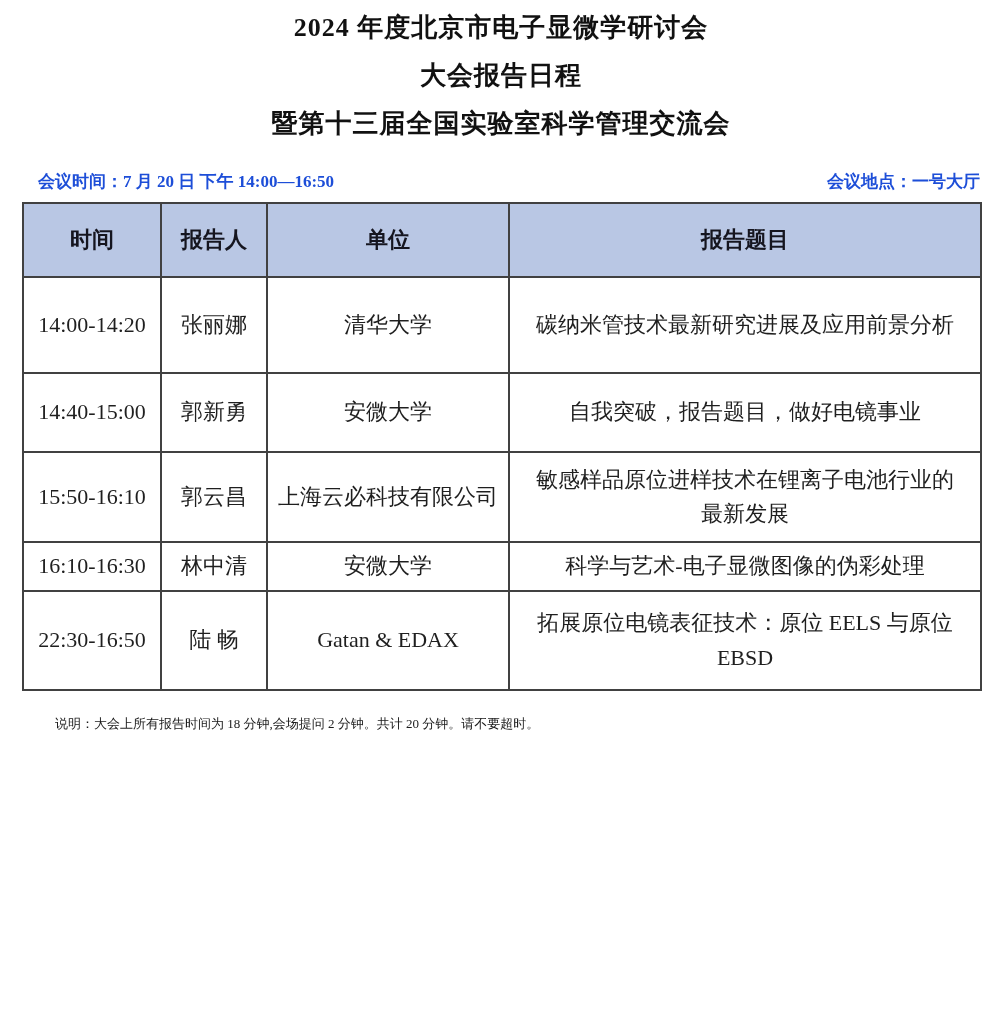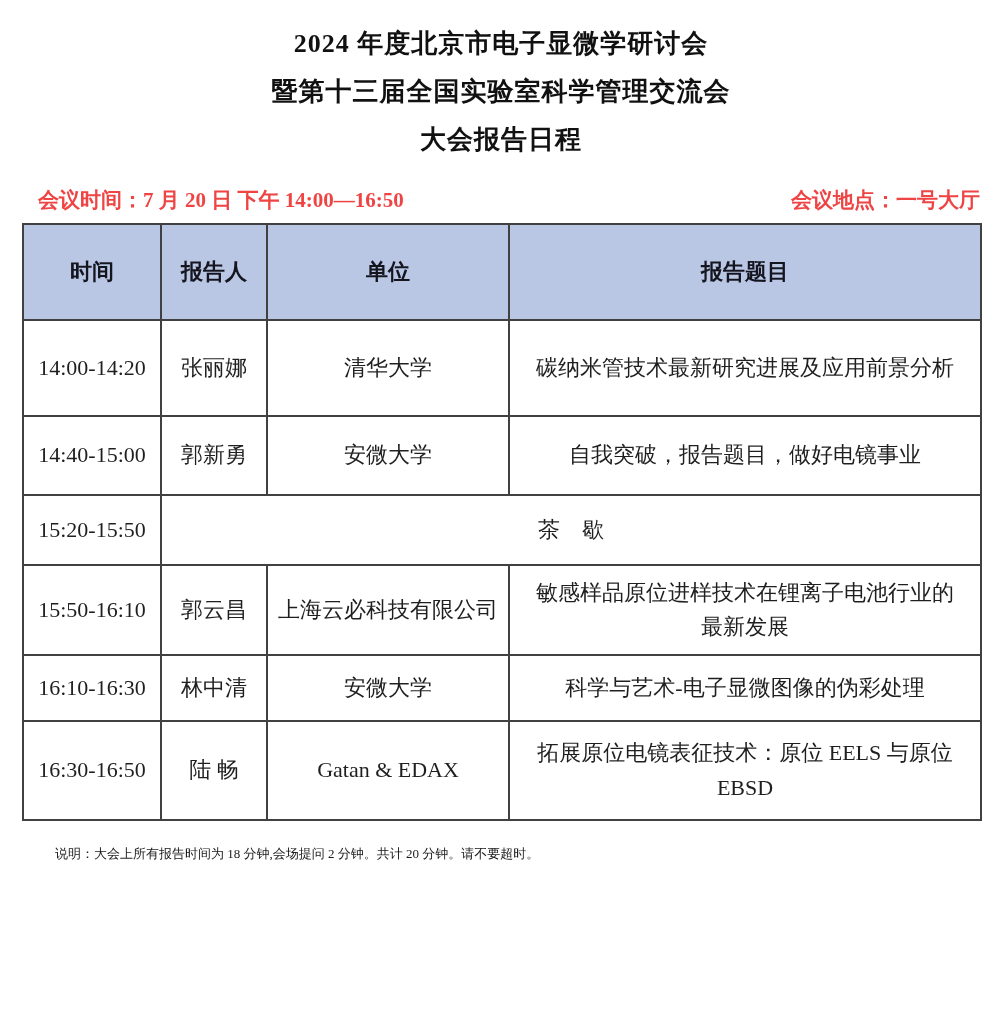--- a/index.html
+++ b/index.html
@@ -8,33 +8,33 @@
     --text:#1f1f1f;
   }
   *{box-sizing:border-box;margin:0;padding:0;}
   html,body{background:#ffffff;}
   body{
     width:1002px;height:1024px;
     font-family:"Liberation Serif","DejaVu Serif",serif;
     color:var(--text);
     overflow:hidden;
   }
-  .page{width:1002px;height:1024px;background:#fff;padding-top:28px;}
+  .page{width:1002px;height:1024px;background:#fff;padding-top:12px;}
 
   .titles{text-align:center;}
   .title-line{
     font-size:26px;font-weight:bold;line-height:32px;
     letter-spacing:1px;margin-bottom:16px;color:#111;
   }
   .title-line:last-child{margin-bottom:0;}
 
   .meeting-info{
     display:flex;justify-content:space-between;align-items:flex-end;
     margin:30px 22px 9px 38px;
-    font-size:21px;font-weight:bold;color:#ef4444;
+    font-size:17px;font-weight:bold;color:#1d4ed8;
   }
 
   table.schedule{
     border-collapse:collapse;table-layout:fixed;
     width:958px;margin-left:22px;
     font-size:22px;color:var(--text);
   }
   .schedule col.c-time{width:138px;}
   .schedule col.c-speaker{width:106px;}
   .schedule col.c-affil{width:242px;}
@@ -42,48 +42,48 @@
 
   .schedule th,.schedule td{
     border:2px solid var(--border);
     text-align:center;vertical-align:middle;
     line-height:1.55;
     padding:4px 8px;
     overflow:hidden;
   }
   .schedule th{
     background:var(--header-bg);
-    font-weight:bold;font-size:22px;height:96px;color:#15151f;
+    font-weight:bold;font-size:22px;height:74px;color:#15151f;
   }
   .schedule td.col-time{padding:4px 2px;}
   .schedule td.col-title{padding:4px 16px;}
 
   tr.r-talk-1 td{height:96px;}
   tr.r-talk-2 td{height:86px;}
   tr.r-talk-3 td{height:79px;margin-top:48px;}
   tr.r-talk-4 td{height:84px;}
   tr.r-break  td{height:70px;}
   tr.r-talk-5 td{height:90px;}
-  tr.r-talk-6 td{height:66px;}
+  tr.r-talk-6 td{height:49px;}
   tr.r-talk-7 td{height:99px;}
 
   .note{
     margin:24px 22px 0 55px;
     font-size:13px;line-height:1.4;color:#1a1a1a;
   }
 </style>
 </head>
 <body>
 
 <div class="page">
 
   <div class="titles">
     <div class="title-line">2024 年度北京市电子显微学研讨会</div>
+    <div class="title-line">大会报告日程</div>
     <div class="title-line">暨第十三届全国实验室科学管理交流会</div>
-    <div class="title-line">大会报告日程</div>
   </div>
 
   <div class="meeting-info">
     <span>会议时间：7 月 20 日  下午 14:00—16:50</span>
     <span>会议地点：一号大厅</span>
   </div>
 
   <table class="schedule">
     <colgroup>
       <col class="c-time">
@@ -105,38 +105,34 @@
         <td>张丽娜</td>
         <td>清华大学</td>
         <td class="col-title">碳纳米管技术最新研究进展及应用前景分析</td>
       </tr>
       <tr class="r-talk-3">
         <td class="col-time">14:40-15:00</td>
         <td>郭新勇</td>
         <td>安微大学</td>
         <td class="col-title">自我突破，报告题目，做好电镜事业</td>
       </tr>
-      <tr class="r-break">
-        <td class="col-time">15:20-15:50</td>
-        <td colspan="3">茶　歇</td>
-      </tr>
       <tr class="r-talk-5">
         <td class="col-time">15:50-16:10</td>
         <td>郭云昌</td>
         <td>上海云必科技有限公司</td>
         <td class="col-title">敏感样品原位进样技术在锂离子电池行业的最新发展</td>
       </tr>
       <tr class="r-talk-6">
         <td class="col-time">16:10-16:30</td>
         <td>林中清</td>
         <td>安微大学</td>
         <td class="col-title">科学与艺术-电子显微图像的伪彩处理</td>
       </tr>
       <tr class="r-talk-7">
-        <td class="col-time">16:30-16:50</td>
+        <td class="col-time">22:30-16:50</td>
         <td>陆 畅</td>
         <td>Gatan &amp; EDAX</td>
         <td class="col-title">拓展原位电镜表征技术：原位 EELS 与原位 EBSD</td>
       </tr>
     </tbody>
   </table>
 
   <div class="note">说明：大会上所有报告时间为 18 分钟,会场提问 2 分钟。共计 20 分钟。请不要超时。</div>
 
 </div>

